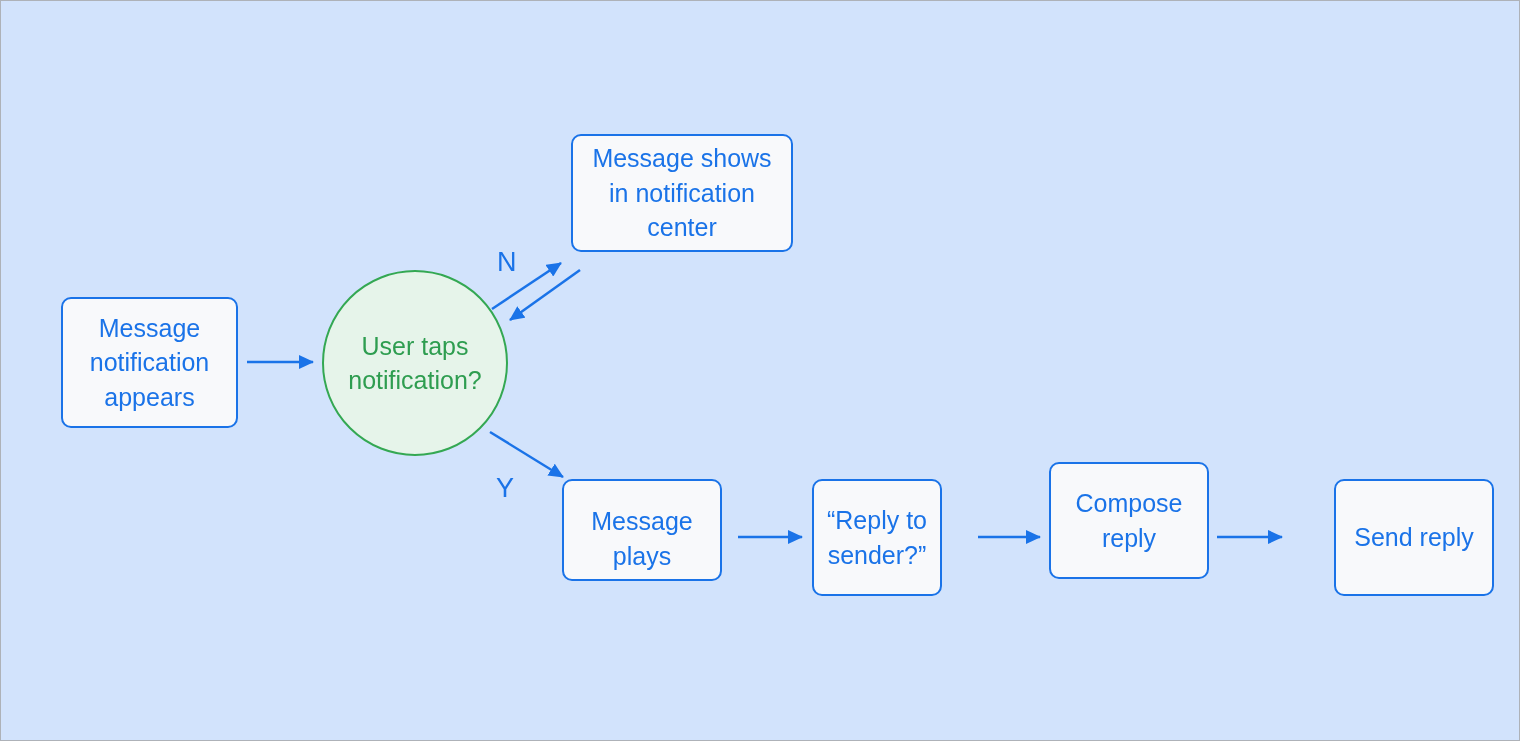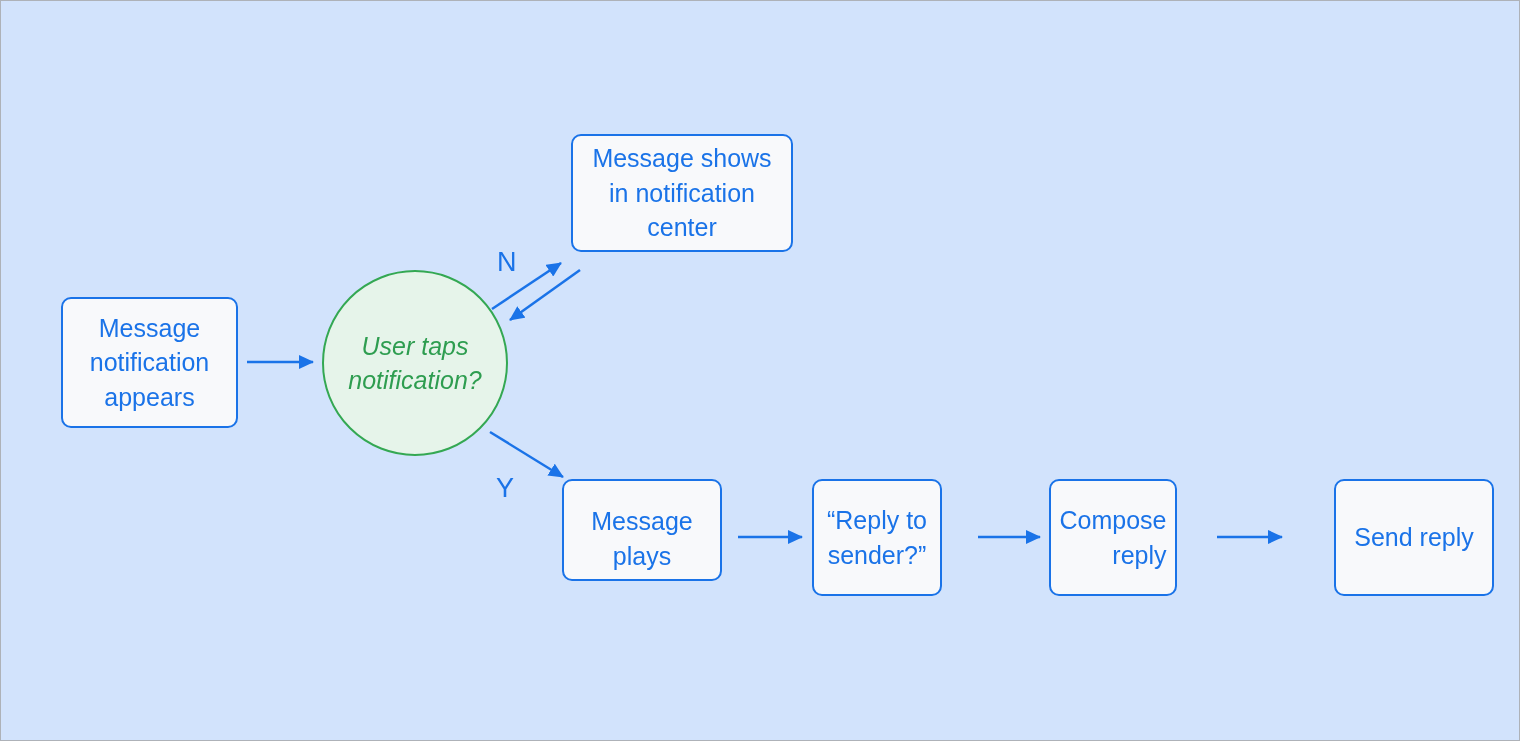--- a/index.html
+++ b/index.html
@@ -54,29 +54,28 @@
     padding: 6px 10px;
   }
   .node.circle {
     background: var(--decision-fill);
     border: 2.5px solid var(--decision-border);
     border-radius: 50%;
     color: var(--decision-text);
     font-size: 25px;
     line-height: 1.38;
     padding: 8px;
-    font-style: italic;
   }
   
   .n-start        { left: 60px;   top: 296px; width: 177px; height: 131px; }
   .n-decision     { left: 321px;  top: 269px; width: 186px; height: 186px; }
   .n-notifcenter  { left: 570px;  top: 133px; width: 222px; height: 118px; }
   .n-plays        { left: 561px;  top: 478px; width: 160px; height: 102px; align-items: flex-end; }
   .n-reply        { left: 811px;  top: 478px; width: 130px; height: 117px; }
-  .n-compose      { left: 1048px; top: 478px; width: 128px; height: 117px; text-align: right; }
+  .n-compose      { left: 1048px; top: 461px; width: 160px; height: 117px; }
   .n-send         { left: 1333px; top: 478px; width: 160px; height: 117px; text-align: right; }
   .edge-label {
     position: absolute;
     color: var(--node-text);
     font-size: 27px;
     line-height: 1;
   }
   .el-n { left: 496px; top: 248px; }
   .el-y { left: 495px; top: 474px; }
 </style>

